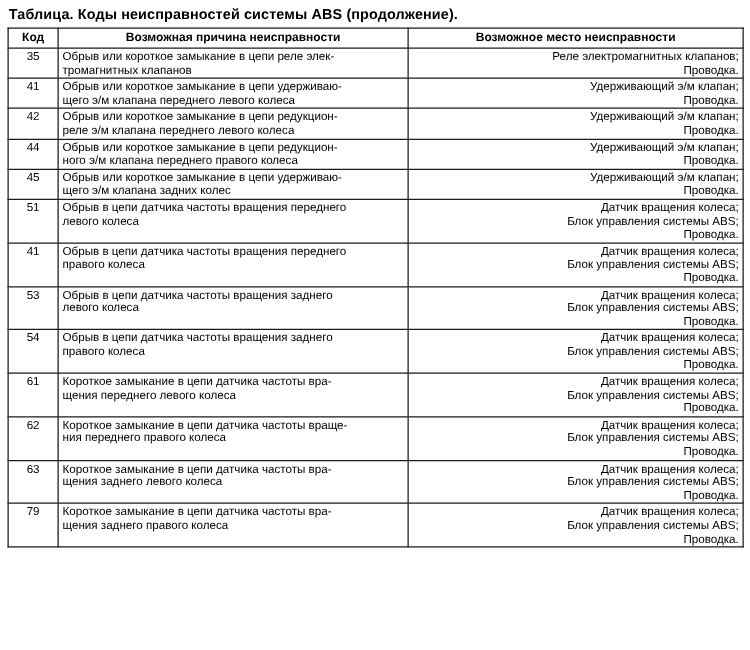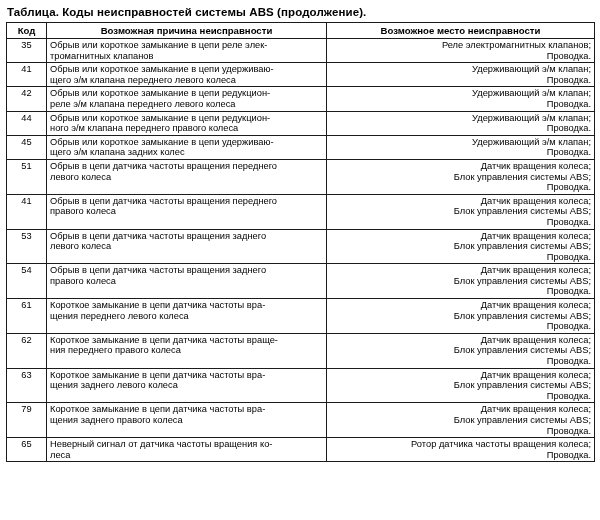--- a/index.html
+++ b/index.html
@@ -239,27 +239,16 @@
           <td class="cause">
             <span class="line">Короткое замыкание в цепи датчика частоты вра-</span>
             <span class="line">щения заднего правого колеса</span>
           </td>
           <td class="place">
             <span class="line">Датчик вращения колеса;</span>
             <span class="line">Блок управления системы ABS;</span>
             <span class="line">Проводка.</span>
           </td>
         </tr>
-        <tr>
-          <td class="code">65</td>
-          <td class="cause">
-            <span class="line">Неверный сигнал от датчика частоты вращения ко-</span>
-            <span class="line">леса</span>
-          </td>
-          <td class="place">
-            <span class="line">Ротор датчика частоты вращения колеса;</span>
-            <span class="line">Проводка.</span>
-          </td>
-        </tr>
       </tbody>
   </table>
 
 </div>
 
 </body></html>

